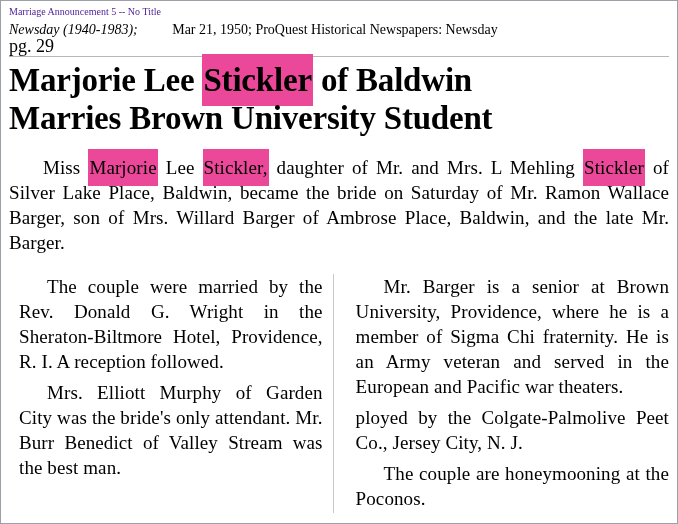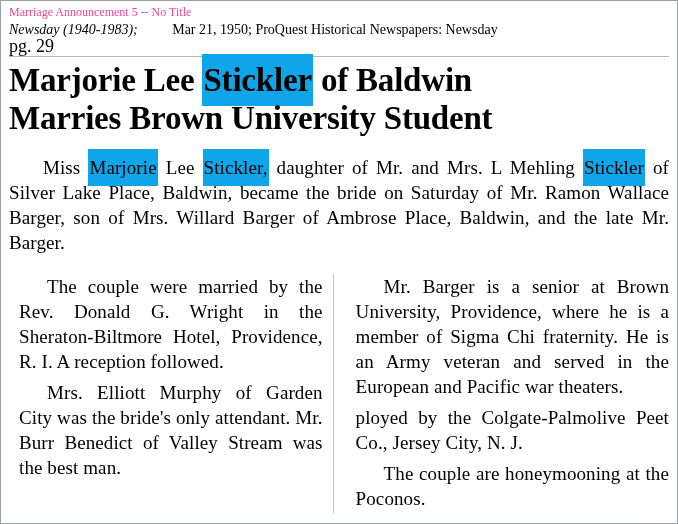--- a/index.html
+++ b/index.html
@@ -23,23 +23,23 @@
     background: #ffffff;
     overflow: hidden;
   }
 
   
   .header {
     padding: 2px 8px 0 8px;
   }
   .header-title {
     font-family: "Liberation Serif", serif;
-    font-size: 12px;
+    font-size: 10px;
     line-height: 18px;
-    color: #ec4899;
+    color: #4c1d95;
   }
   .header-citation {
     font-family: "Liberation Serif", serif;
     font-style: italic;
     font-size: 14px;
     line-height: 17px;
   }
   .header-citation .non-italic {
     font-style: normal;
     margin-left: 31px;
@@ -63,21 +63,21 @@
     font-family: "Liberation Serif", serif;
     font-weight: bold;
     font-size: 33px;
     line-height: 38px;
     letter-spacing: -0.2px;
     white-space: nowrap;
   }
   .headline .hl-line { display: block; }
 
   mark.hl {
-    background: #0ea5e9;
+    background: #ec4899;
     color: #000;
     padding: 8px 1px;
   }
 
   .lede {
     font-family: "Liberation Serif", serif;
     font-size: 19px;
     line-height: 25px;
     text-align: justify;
     margin-top: 18px;

